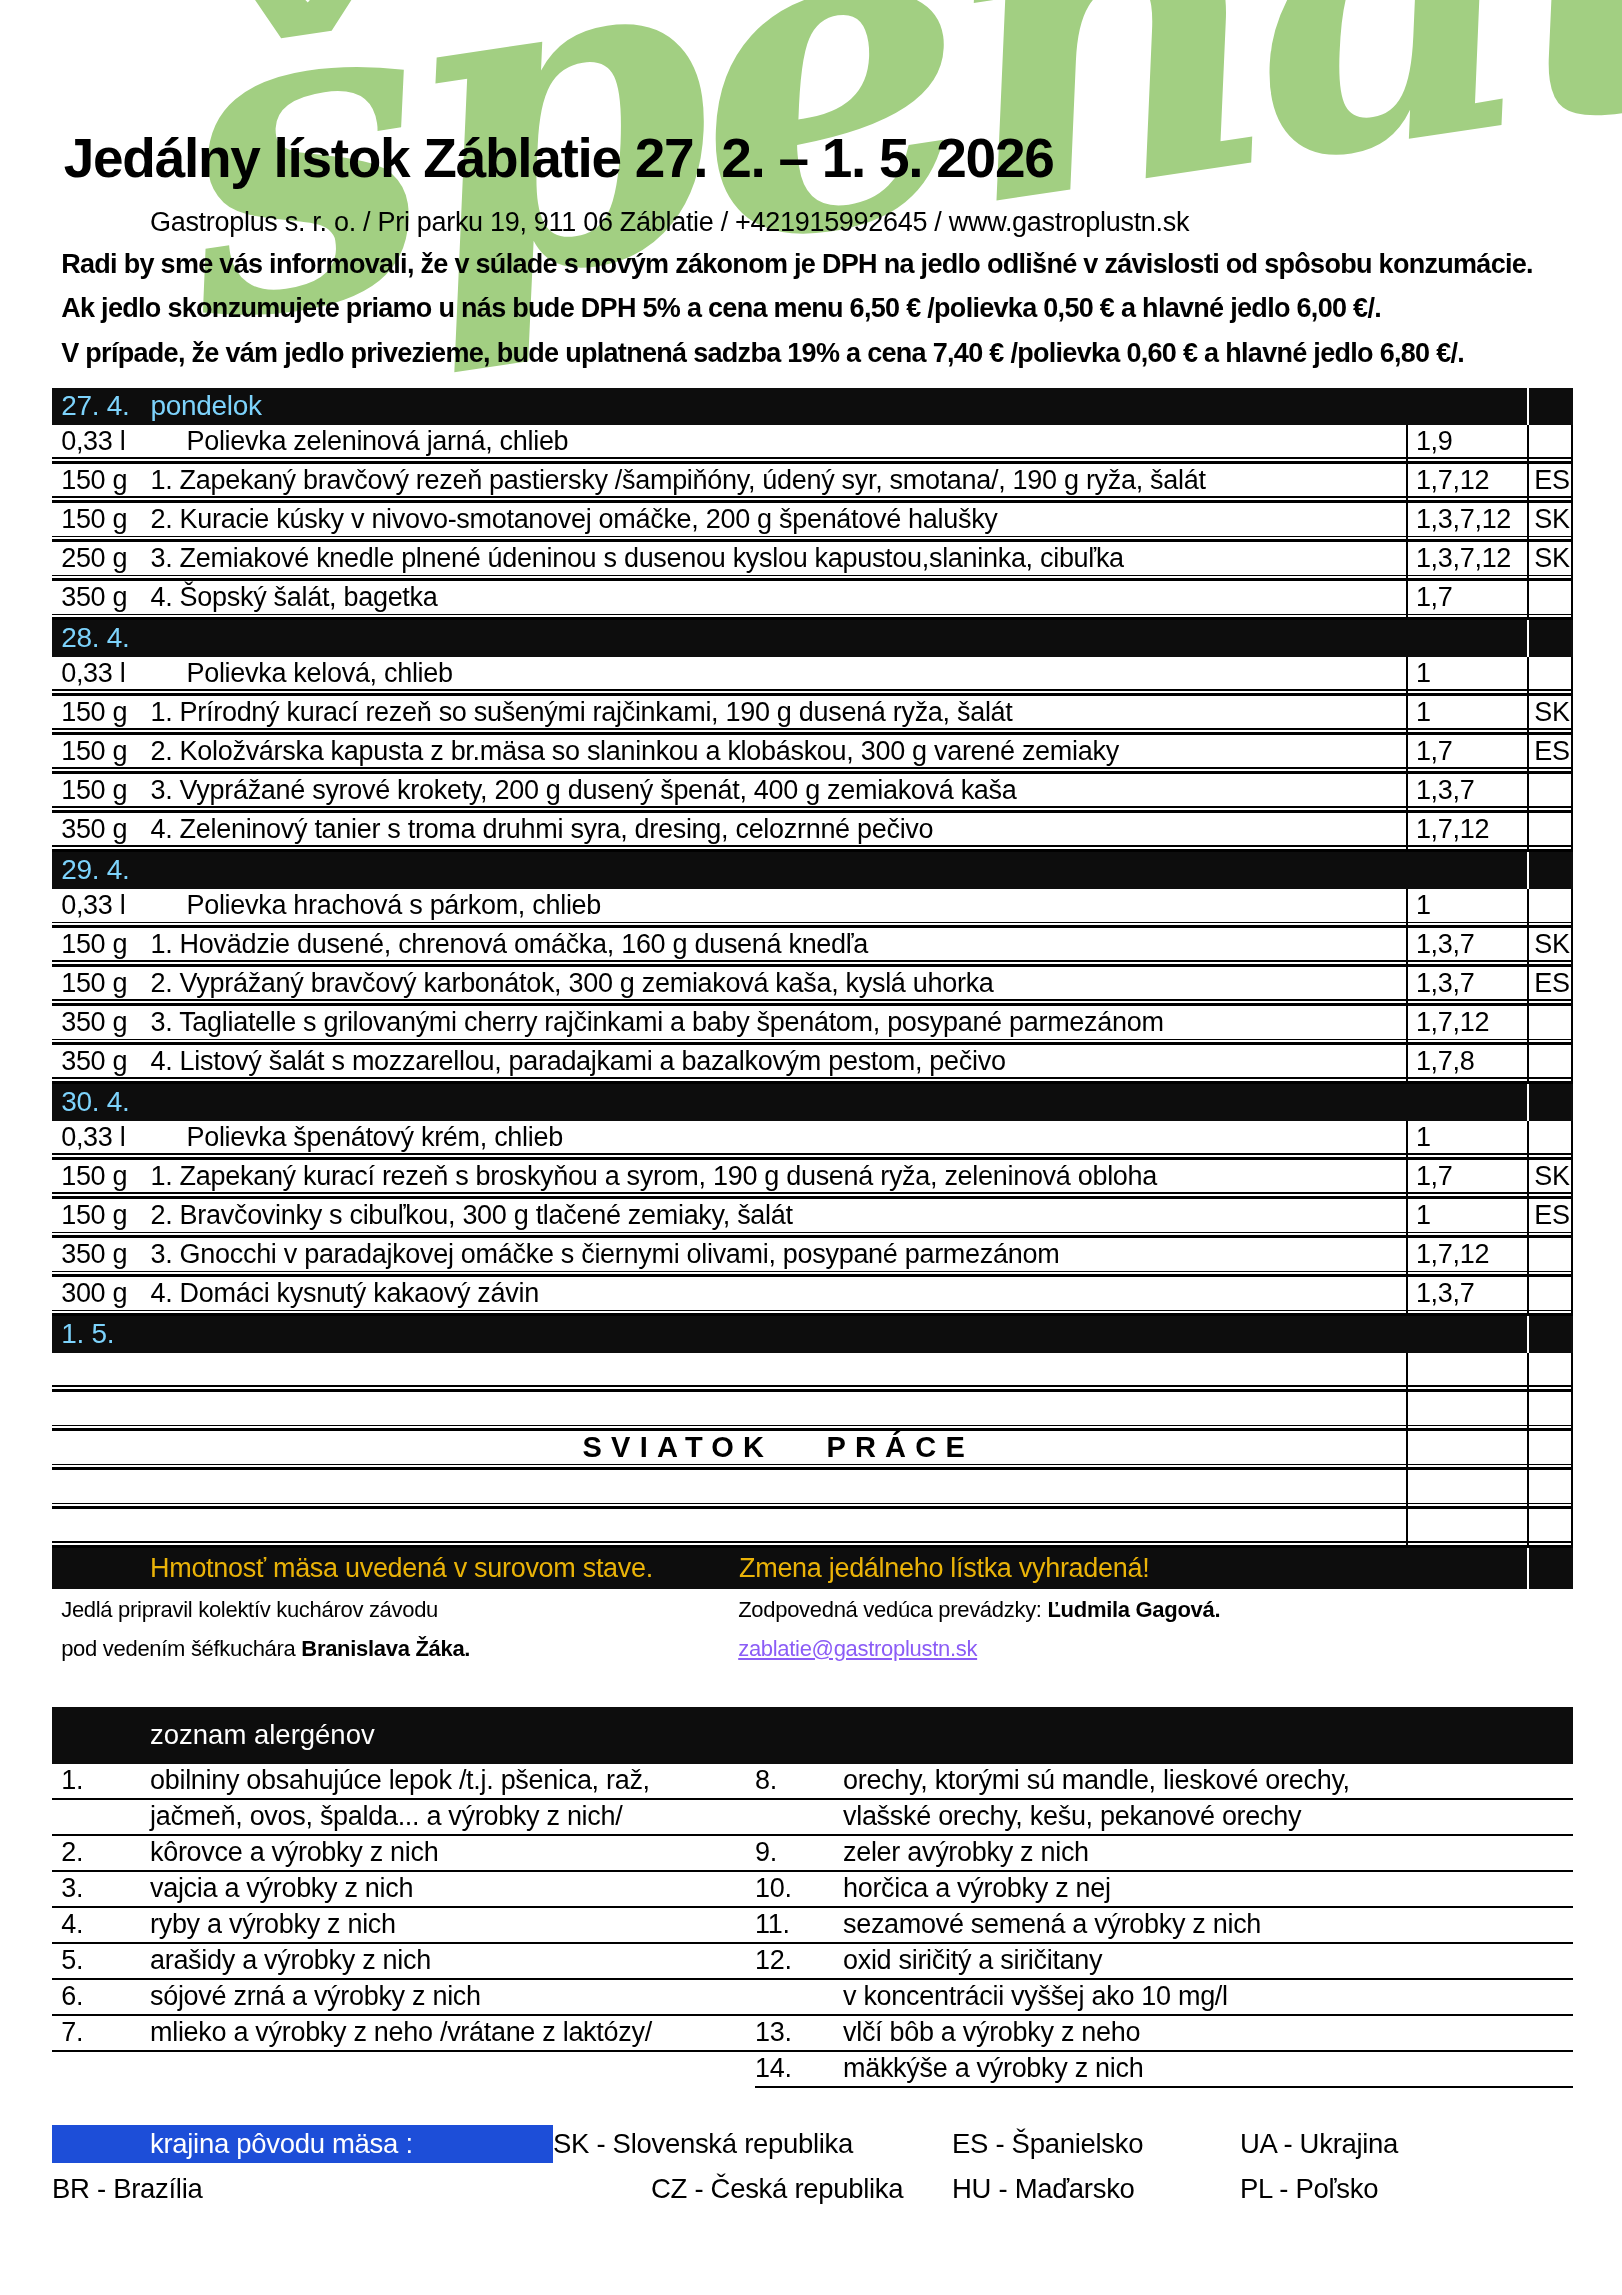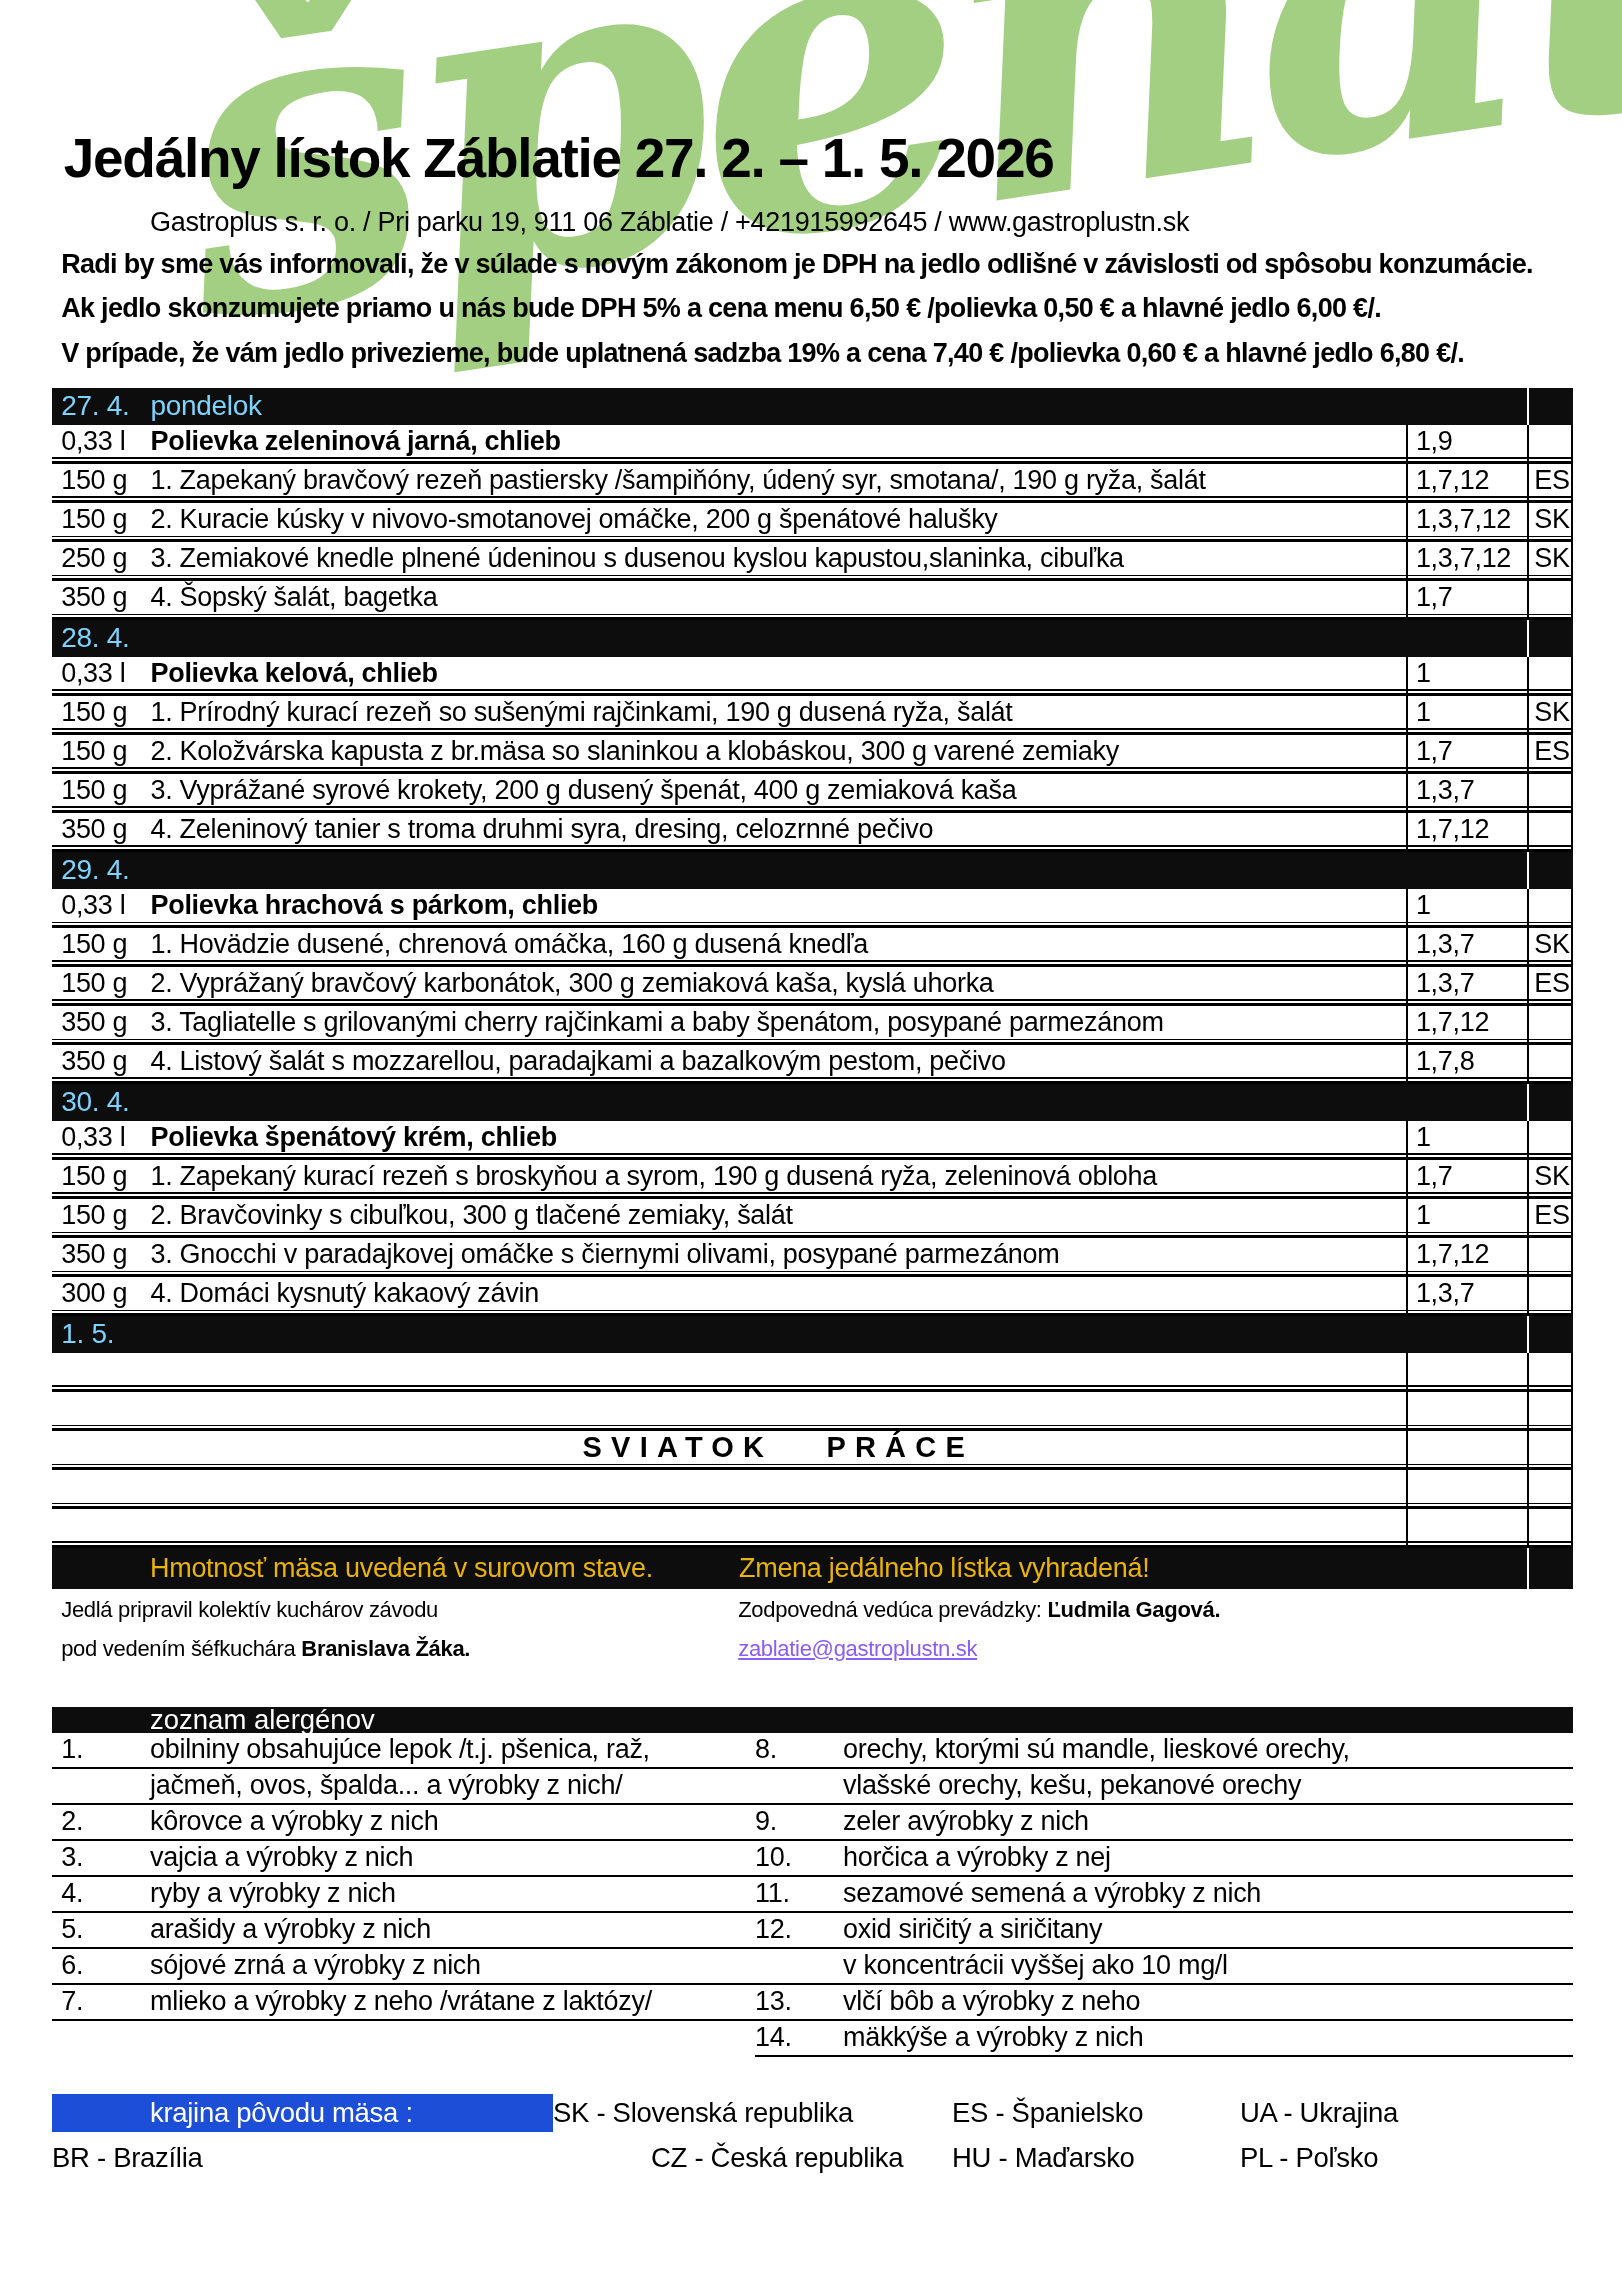--- a/index.html
+++ b/index.html
@@ -27,34 +27,34 @@
   }
   .cell{display:flex;align-items:center;font-size:27px;letter-spacing:-0.3px;box-sizing:border-box;padding-bottom:5.2px;}
   .qty{padding-left:9.2px;}
   .desc{padding-left:6.5px;}
   .alg{border-left:2px solid #000;padding-left:7.9px;}
   .org{border-left:2px solid #000;border-right:2px solid #000;padding-left:5.2px;}
   .dhead{background:#0d0d0d;min-height:37px;}
   .dhead .cell{color:#7dd3fc;font-size:28px;padding-bottom:0;}
   .dhead .alg{border-left-color:rgba(0,0,0,0);}
   .dhead .org{border-left-color:#fff;border-right-color:#0d0d0d;}
-  .soup .desc{font-weight:bold;}
+  .soup .desc{font-weight:normal;margin-left:36px;}
   .center{justify-content:center;font-weight:bold;letter-spacing:9.2px;word-spacing:36px;font-size:29px;}
   
   .notes{display:grid;grid-template-columns:1fr 46px;height:41px;}
   .notes-main{background:#0d0d0d;color:#eab308;display:flex;align-items:center;padding-left:98px;font-size:27px;letter-spacing:-0.3px;}
   .notes-main .n1{display:inline-block;width:589px;}
   .notes-end{background:#0d0d0d;border-left:2px solid #fff;border-right:2px solid #0d0d0d;box-sizing:border-box;}
   
   .credits{display:grid;grid-template-columns:677px 1fr;margin-top:1px;padding-left:9.2px;font-size:22px;letter-spacing:-0.3px;line-height:39px;}
   .credits .b{font-weight:bold;}
   a.email{color:#8b5cf6;text-decoration:underline;}
   
   .allerg{margin-top:39px;}
-  .allerg-head{background:#0d0d0d;color:#fff;height:26px;display:flex;align-items:center;padding-left:98px;font-size:27.5px;}
+  .allerg-head{background:#0d0d0d;color:#fff;height:57px;display:flex;align-items:center;padding-left:98px;font-size:27.5px;}
   .arow{display:grid;grid-template-columns:98px 605px 88px 1fr;min-height:34px;align-items:center;font-size:27px;letter-spacing:-0.3px;border-bottom:2.6px solid #000;}
   .arow.last{border-bottom:none;}
   .arow .an{padding-left:9.2px;}
   .half-line{height:2.6px;background:#000;margin-left:703px;}
   
   .origin{margin-top:37px;display:grid;grid-template-columns:501px 399px 288px 1fr;row-gap:6.5px;font-size:27.5px;letter-spacing:-0.3px;}
   .origin .ocell{display:flex;align-items:center;min-height:38px;}
   .origin .obar{background:#1d4ed8;color:#fff;padding-left:98px;}
   .origin .oindent{padding-left:98px;}
 </style>

